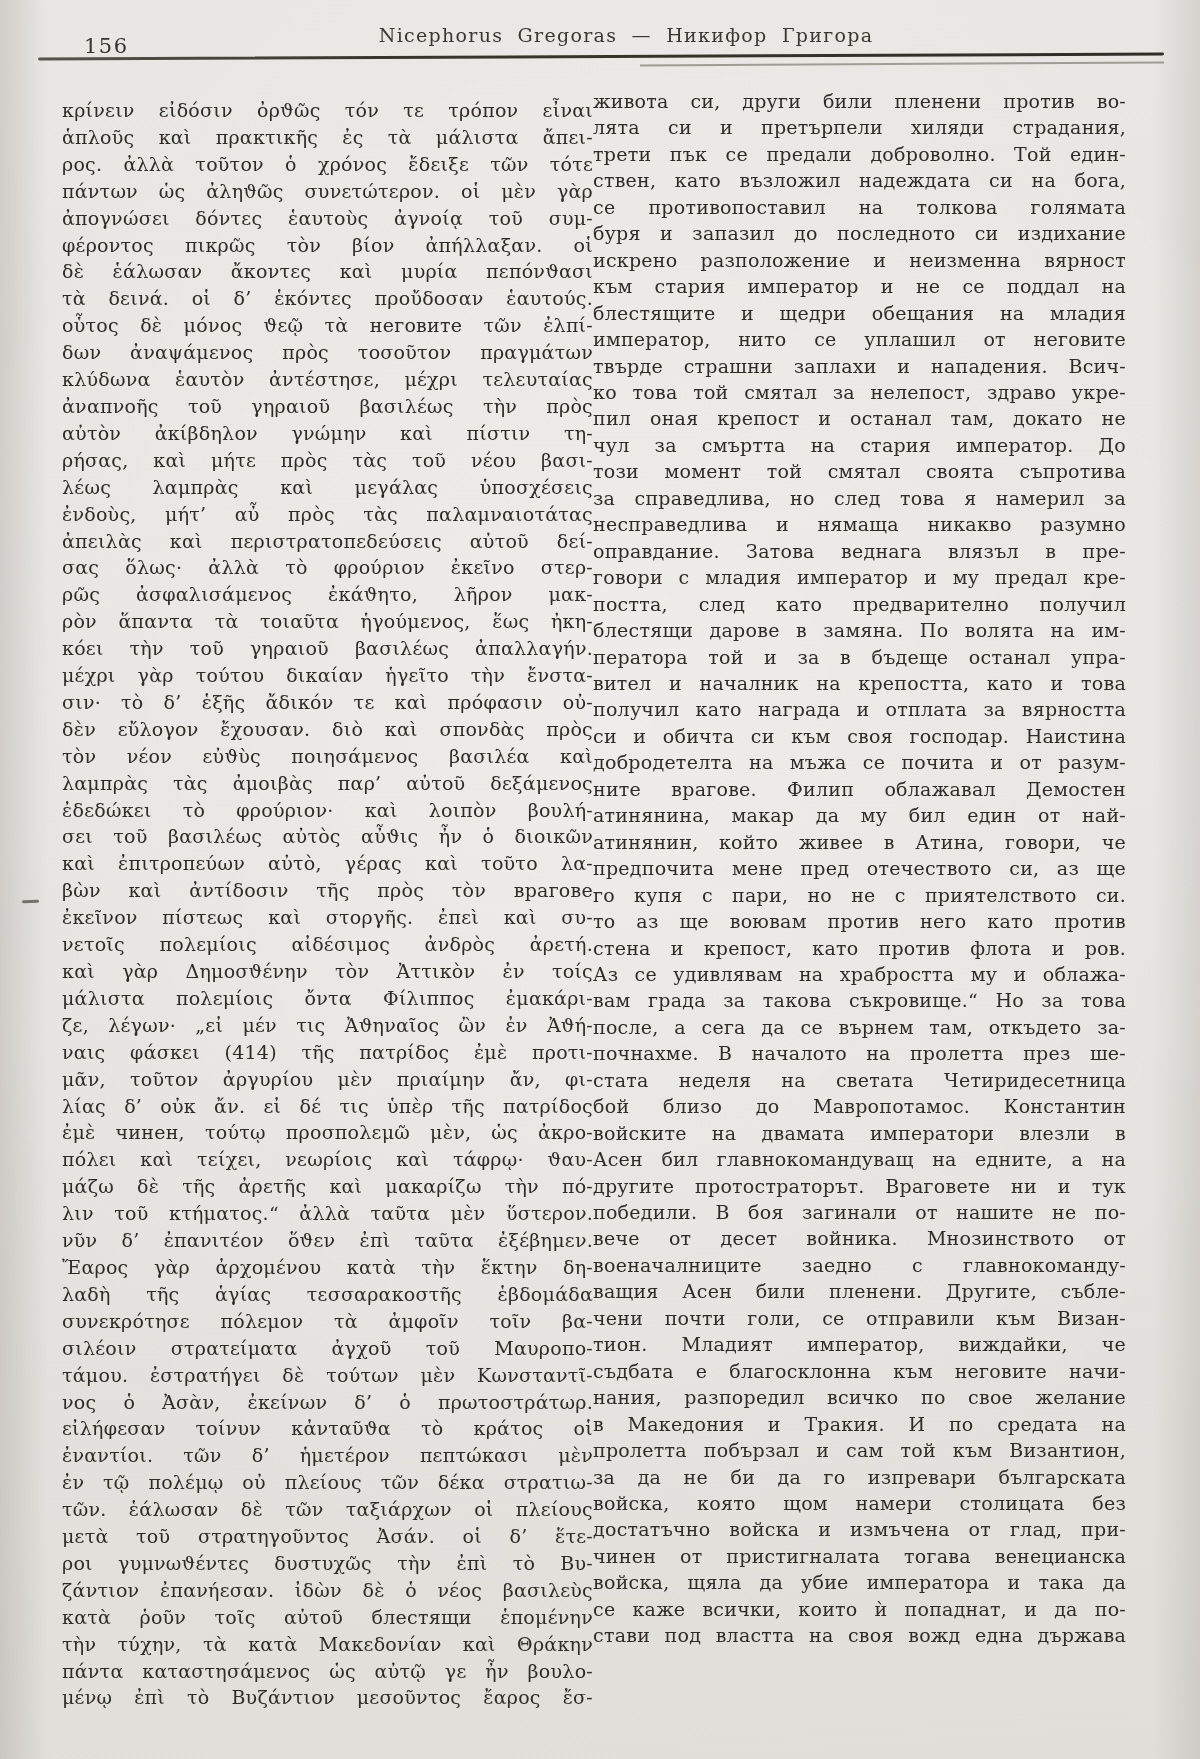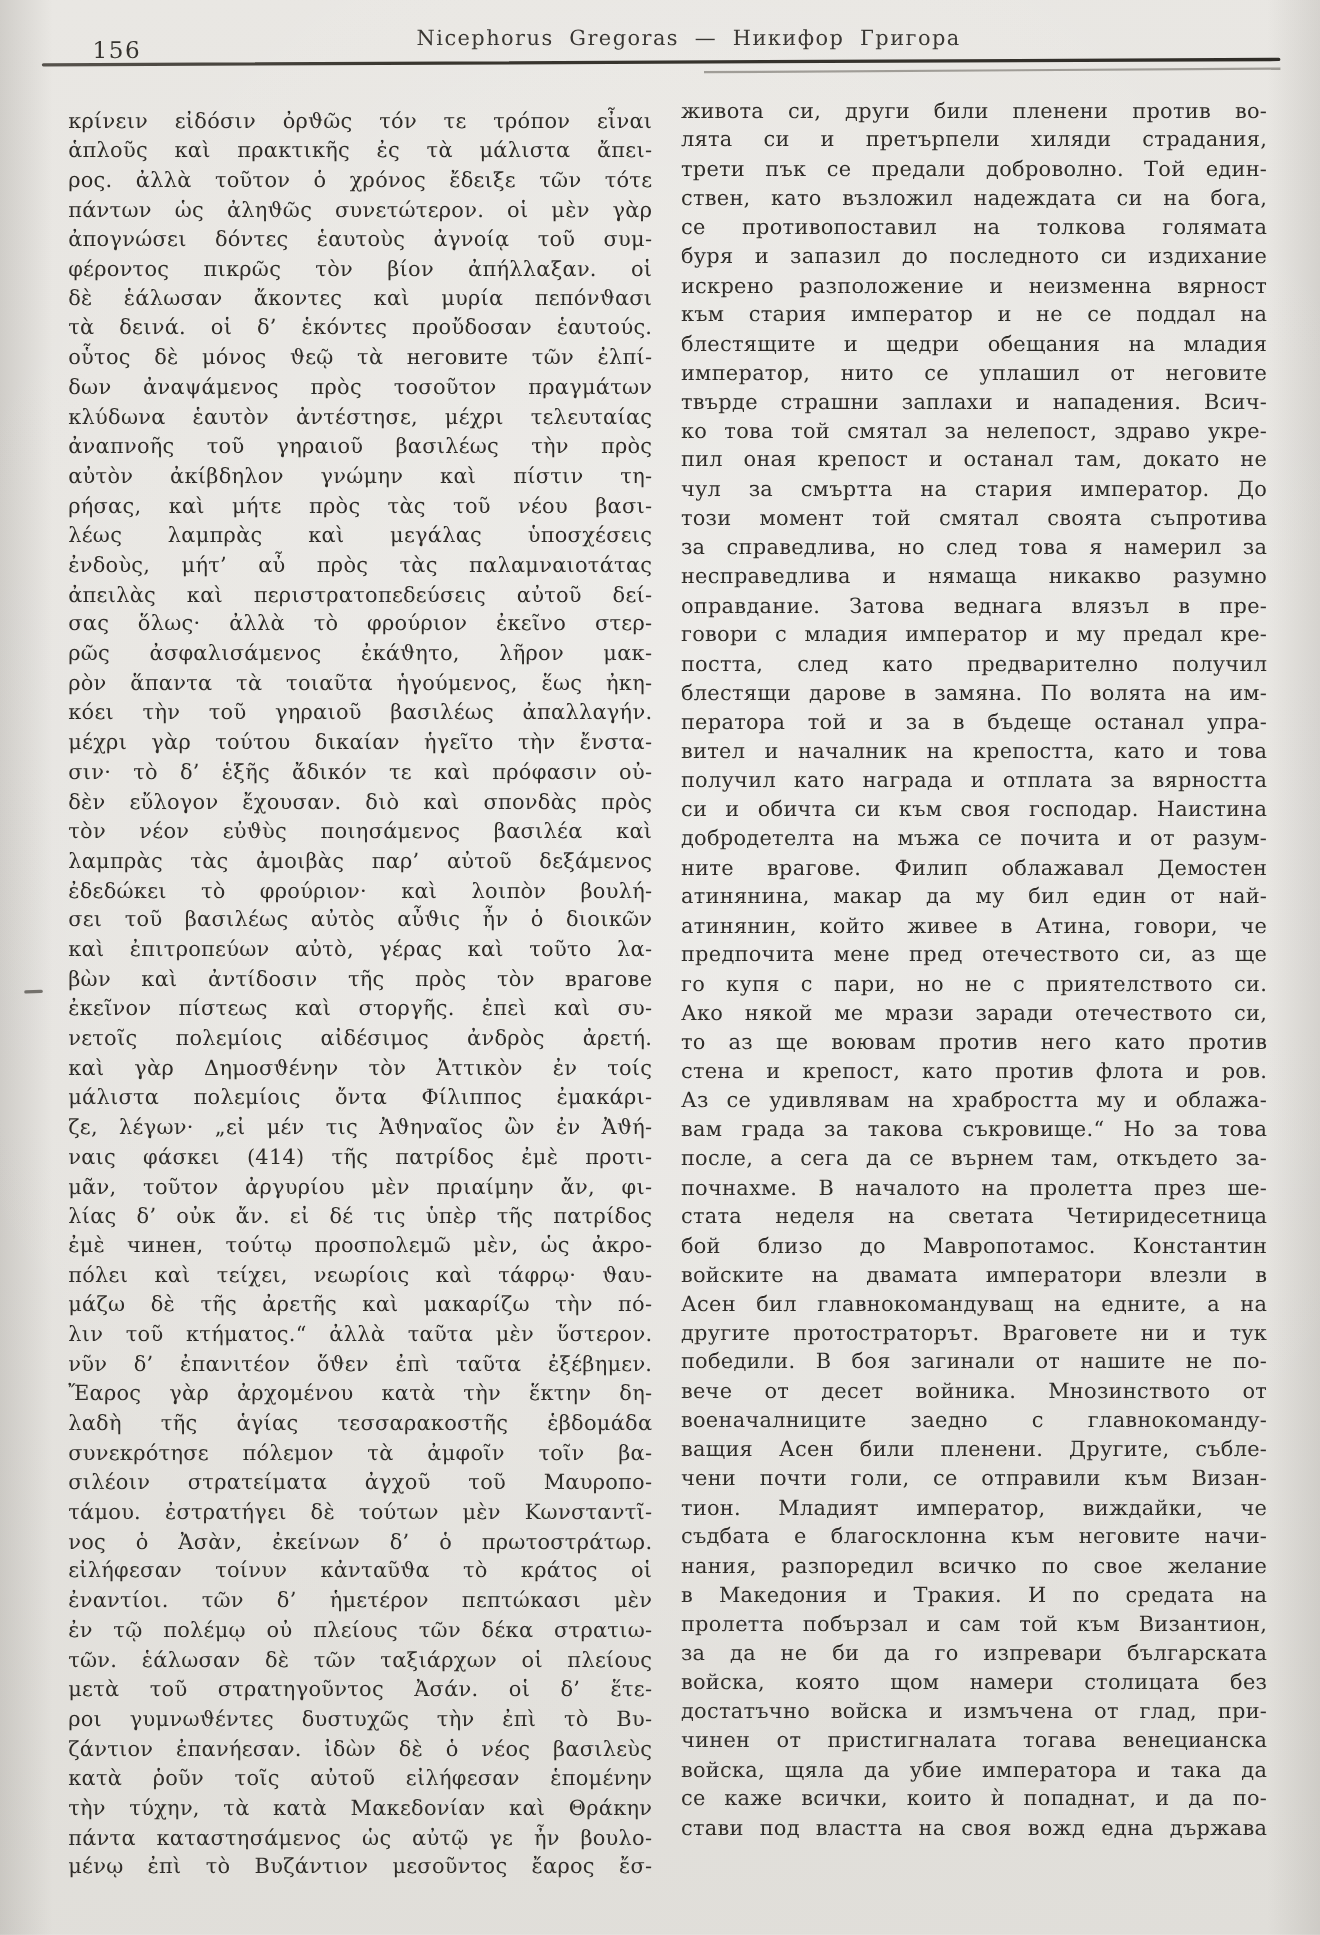--- a/index.html
+++ b/index.html
@@ -72,21 +72,20 @@
     width: 17px;
     height: 3px;
     border-radius: 2px;
     background: #4f4c47;
     opacity: 0.75;
     transform: rotate(-2deg);
   }
   .columns {
     display: flex;
     margin: 30px 48px 0 62px;
-    gap: 26px;
   }
   .col {
     flex: 0 0 auto;
   }
   .col-left  { width: 531px; padding-top: 9px; }
   .col-right { width: 533px; }
   .line {
     text-align: justify;
     text-align-last: justify;
     font-size: 19px;
@@ -158,21 +157,21 @@
         <div class="line">σιλέοιν στρατείματα ἀγχοῦ τοῦ Μαυροπο-</div>
         <div class="line">τάμου. ἐστρατήγει δὲ τούτων μὲν Κωνσταντῖ-</div>
         <div class="line">νος ὁ Ἀσὰν, ἐκείνων δ’ ὁ πρωτοστράτωρ.</div>
         <div class="line">εἰλήφεσαν τοίνυν κἀνταῦϑα τὸ κράτος οἱ</div>
         <div class="line">ἐναντίοι. τῶν δ’ ἡμετέρον πεπτώκασι μὲν</div>
         <div class="line">ἐν τῷ πολέμῳ οὐ πλείους τῶν δέκα στρατιω-</div>
         <div class="line">τῶν. ἑάλωσαν δὲ τῶν ταξιάρχων οἱ πλείους</div>
         <div class="line">μετὰ τοῦ στρατηγοῦντος Ἀσάν. οἱ δ’ ἕτε-</div>
         <div class="line">ροι γυμνωϑέντες δυστυχῶς τὴν ἐπὶ τὸ Βυ-</div>
         <div class="line">ζάντιον ἐπανήεσαν. ἰδὼν δὲ ὁ νέος βασιλεὺς</div>
-        <div class="line">κατὰ ῥοῦν τοῖς αὐτοῦ εἰλήφεσαν ἑπομένην</div>
+        <div class="line">κατὰ ῥοῦν τοῖς αὐτοῦ блестящи ἑπομένην</div>
         <div class="line">τὴν τύχην, τὰ κατὰ Μακεδονίαν καὶ Θράκην</div>
         <div class="line">πάντα καταστησάμενος ὡς αὐτῷ γε ἦν βουλο-</div>
         <div class="line">μένῳ ἐπὶ τὸ Βυζάντιον μεσοῦντος ἔαρος ἔσ-</div>
       </section>
     <section class="col col-right" lang="bg">
         <div class="line">живота си, други били пленени против во-</div>
         <div class="line">лята си и претърпели хиляди страдания,</div>
         <div class="line">трети пък се предали доброволно. Той един-</div>
         <div class="line">ствен, като възложил надеждата си на бога,</div>
         <div class="line">се противопоставил на толкова голямата</div>
@@ -195,21 +194,20 @@
         <div class="line">ператора той и за в бъдеще останал упра-</div>
         <div class="line">вител и началник на крепостта, като и това</div>
         <div class="line">получил като награда и отплата за вярността</div>
         <div class="line">си и обичта си към своя господар. Наистина</div>
         <div class="line">добродетелта на мъжа се почита и от разум-</div>
         <div class="line">ните врагове. Филип облажавал Демостен</div>
         <div class="line">атинянина, макар да му бил един от най-</div>
         <div class="line">атинянин, който живее в Атина, говори, че</div>
         <div class="line">предпочита мене пред отечеството си, аз ще</div>
         <div class="line">го купя с пари, но не с приятелството си.</div>
-        <div class="line">Ако някой ме мрази заради отечеството си,</div>
         <div class="line">то аз ще воювам против него като против</div>
         <div class="line">стена и крепост, като против флота и ров.</div>
         <div class="line">Аз се удивлявам на храбростта му и облажа-</div>
         <div class="line">вам града за такова съкровище.“ Но за това</div>
         <div class="line">после, а сега да се върнем там, откъдето за-</div>
         <div class="line">почнахме. В началото на пролетта през ше-</div>
         <div class="line">стата неделя на светата Четиридесетница</div>
         <div class="line">бой близо до Мавропотамос. Константин</div>
         <div class="line">войските на двамата императори влезли в</div>
         <div class="line">Асен бил главнокомандуващ на едните, а на</div>

